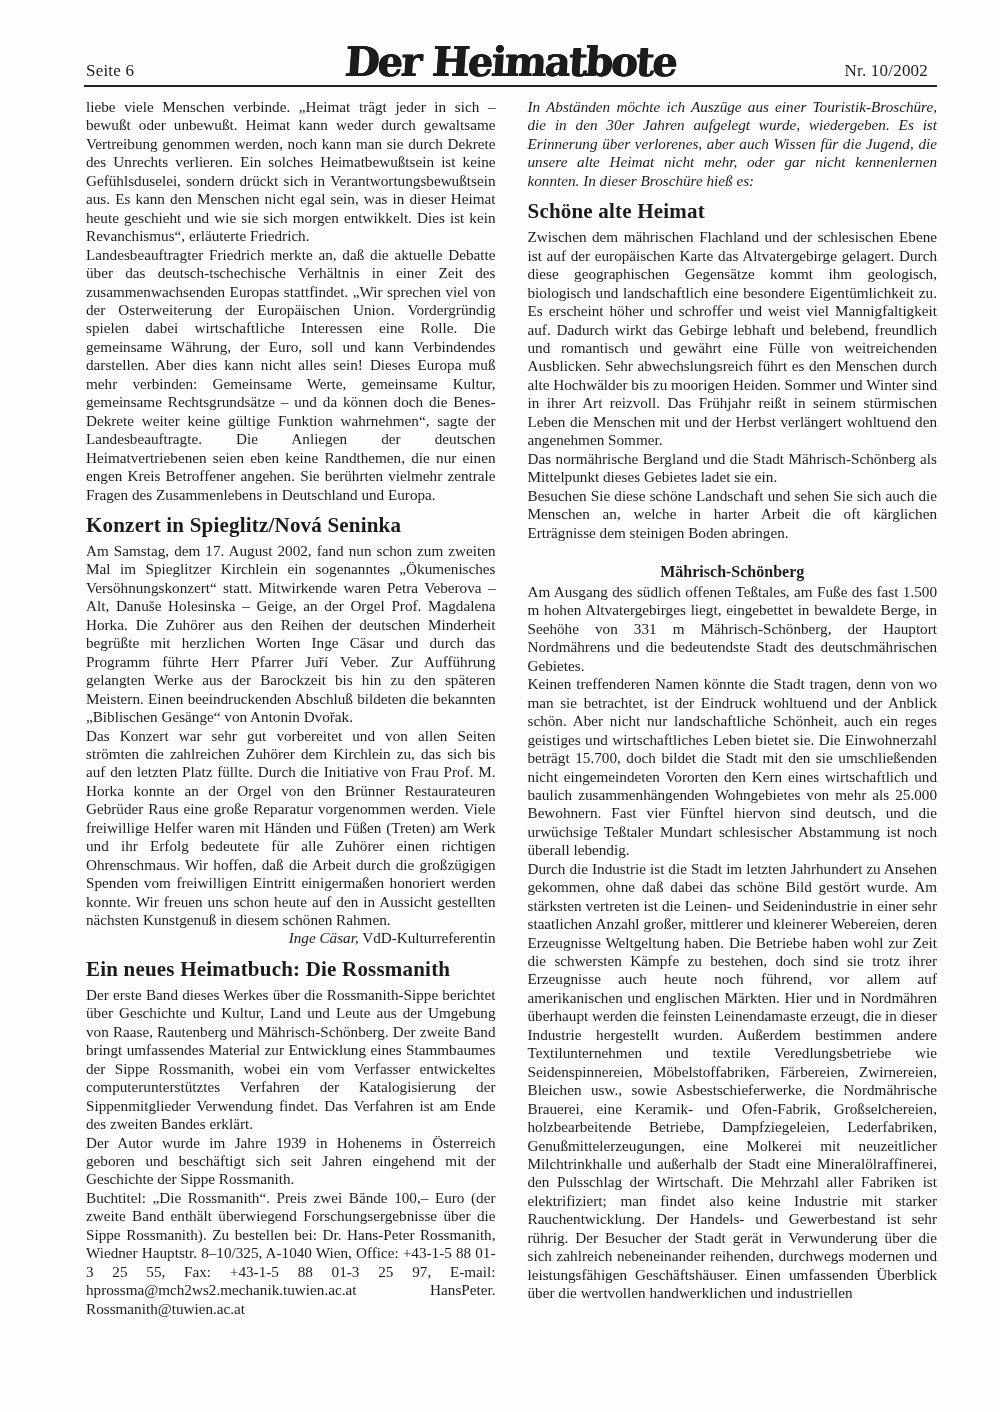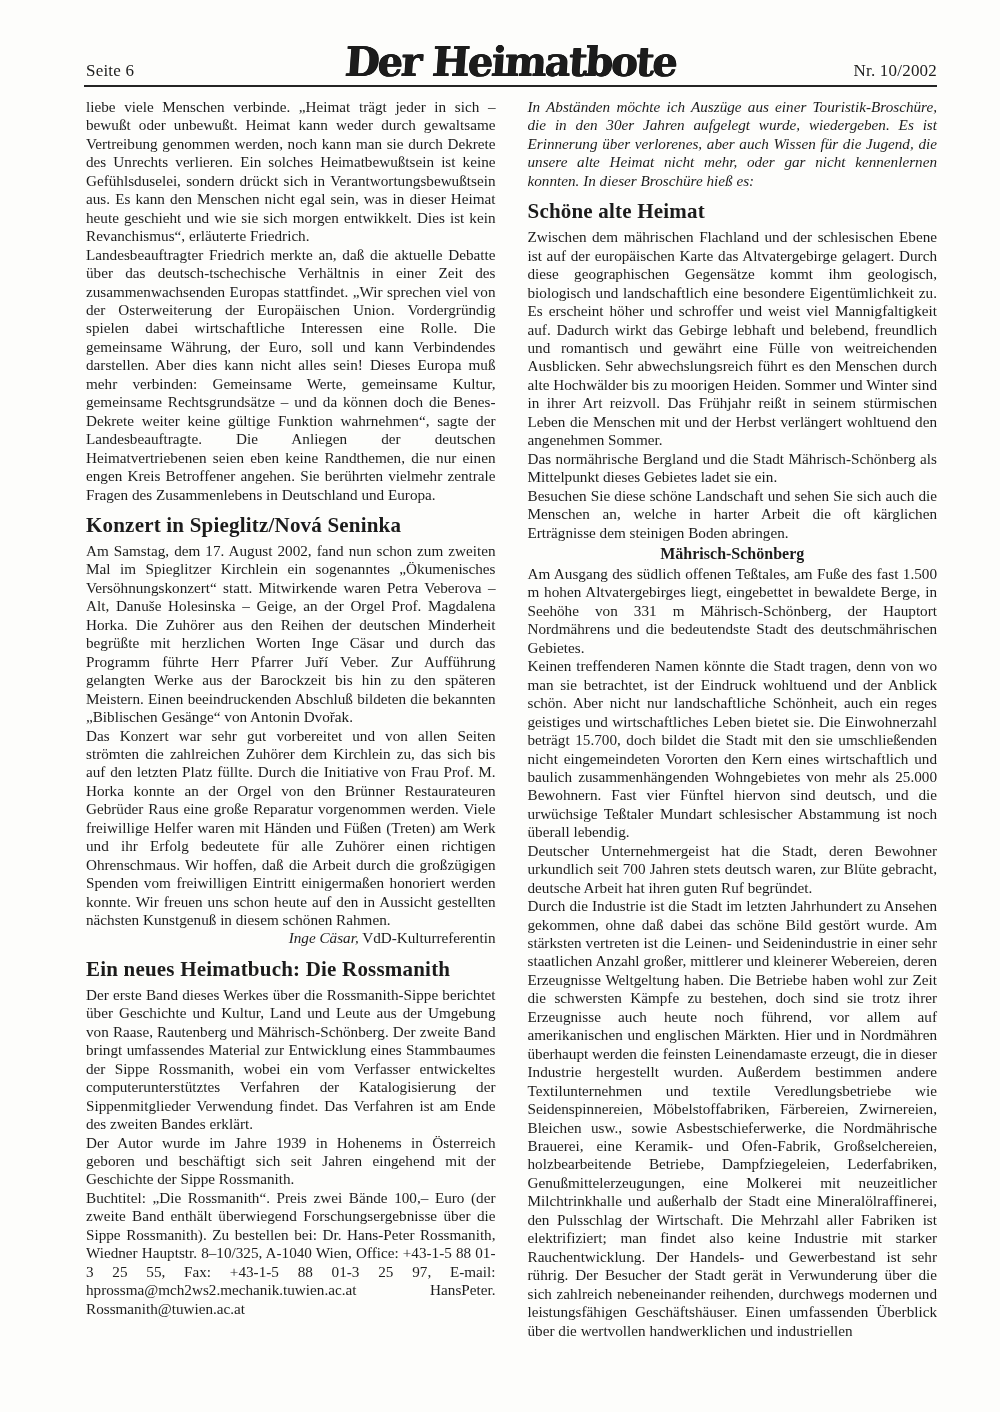--- a/index.html
+++ b/index.html
@@ -20,21 +20,21 @@
     position:absolute;
     left:84px; top:36px;
     width:853px; height:49px;
     border-bottom:2px solid #242424;
   }
   .page-num{
     position:absolute; left:2px; bottom:4px;
     font-size:17px; letter-spacing:.2px;
   }
   .issue-num{
-    position:absolute; right:0; bottom:4px;
+    position:absolute; right:9px; bottom:4px;
     font-size:17px; letter-spacing:.2px;
   }
   .masthead{
     position:absolute; left:0; right:0; bottom:0px;
     text-align:center;
     font-family:"DejaVu Serif", serif;
     font-weight:bold;
     font-size:40px;
     line-height:46px;
     letter-spacing:-2px;
@@ -63,21 +63,21 @@
     font-weight:bold;
     line-height:25px;
     margin:9px 0 4px;
     letter-spacing:.2px;
   }
   .sub-title{
     font-size:16px;
     font-weight:bold;
     text-align:center;
     line-height:20px;
-    margin:2px 0 1px;
+    margin:20px 0 1px;
   }
   .byline{
     text-align:right;
   }
   .byline .name{font-style:italic;}
   .intro{
     font-style:italic;
     margin-top:2px;
   }
 </style>
@@ -113,18 +113,17 @@
       <p class="intro">In Abständen möchte ich Auszüge aus einer Touristik-Broschüre, die in den 30er Jahren aufgelegt wurde, wiedergeben. Es ist Erinnerung über verlorenes, aber auch Wissen für die Jugend, die unsere alte Heimat nicht mehr, oder gar nicht kennenlernen konnten. In dieser Broschüre hieß es:</p>
 
       <h2 class="article-title">Schöne alte Heimat</h2>
       <p>Zwischen dem mährischen Flachland und der schlesischen Ebene ist auf der europäischen Karte das Altvatergebirge gelagert. Durch diese geographischen Gegensätze kommt ihm geologisch, biologisch und landschaftlich eine besondere Eigentümlichkeit zu. Es erscheint höher und schroffer und weist viel Mannigfaltigkeit auf. Dadurch wirkt das Gebirge lebhaft und belebend, freundlich und romantisch und gewährt eine Fülle von weitreichenden Ausblicken. Sehr abwechslungsreich führt es den Menschen durch alte Hochwälder bis zu moorigen Heiden. Sommer und Winter sind in ihrer Art reizvoll. Das Frühjahr reißt in seinem stürmischen Leben die Menschen mit und der Herbst verlängert wohltuend den angenehmen Sommer.</p>
       <p>Das normährische Bergland und die Stadt Mährisch-Schönberg als Mittelpunkt dieses Gebietes ladet sie ein.</p>
       <p>Besuchen Sie diese schöne Landschaft und sehen Sie sich auch die Menschen an, welche in harter Arbeit die oft kärglichen Erträgnisse dem steinigen Boden abringen.</p>
 
       <h3 class="sub-title">Mährisch-Schönberg</h3>
       <p>Am Ausgang des südlich offenen Teßtales, am Fuße des fast 1.500 m hohen Altvatergebirges liegt, eingebettet in bewaldete Berge, in Seehöhe von 331 m Mährisch-Schönberg, der Hauptort Nordmährens und die bedeutendste Stadt des deutschmährischen Gebietes.</p>
       <p>Keinen treffenderen Namen könnte die Stadt tragen, denn von wo man sie betrachtet, ist der Eindruck wohltuend und der Anblick schön. Aber nicht nur landschaftliche Schönheit, auch ein reges geistiges und wirtschaftliches Leben bietet sie. Die Einwohnerzahl beträgt 15.700, doch bildet die Stadt mit den sie umschließenden nicht eingemeindeten Vororten den Kern eines wirtschaftlich und baulich zusammenhängenden Wohngebietes von mehr als 25.000 Bewohnern. Fast vier Fünftel hiervon sind deutsch, und die urwüchsige Teßtaler Mundart schlesischer Abstammung ist noch überall lebendig.</p>
-      <p>Deutscher Unternehmergeist hat die Stadt, deren Bewohner urkundlich seit 700 Jahren stets deutsch waren, zur Blüte gebracht, deutsche Arbeit hat ihren guten Ruf begründet.</p>
       <p>Durch die Industrie ist die Stadt im letzten Jahrhundert zu Ansehen gekommen, ohne daß dabei das schöne Bild gestört wurde. Am stärksten vertreten ist die Leinen- und Seidenindustrie in einer sehr staatlichen Anzahl großer, mittlerer und kleinerer Webereien, deren Erzeugnisse Weltgeltung haben. Die Betriebe haben wohl zur Zeit die schwersten Kämpfe zu bestehen, doch sind sie trotz ihrer Erzeugnisse auch heute noch führend, vor allem auf amerikanischen und englischen Märkten. Hier und in Nordmähren überhaupt werden die feinsten Leinendamaste erzeugt, die in dieser Industrie hergestellt wurden. Außerdem bestimmen andere Textilunternehmen und textile Veredlungsbetriebe wie Seidenspinnereien, Möbelstoffabriken, Färbereien, Zwirnereien, Bleichen usw., sowie Asbestschieferwerke, die Nordmährische Brauerei, eine Keramik- und Ofen-Fabrik, Großselchereien, holzbearbeitende Betriebe, Dampfziegeleien, Lederfabriken, Genußmittelerzeugungen, eine Molkerei mit neuzeitlicher Milchtrinkhalle und außerhalb der Stadt eine Mineralölraffinerei, den Pulsschlag der Wirtschaft. Die Mehrzahl aller Fabriken ist elektrifiziert; man findet also keine Industrie mit starker Rauchentwicklung. Der Handels- und Gewerbestand ist sehr rührig. Der Besucher der Stadt gerät in Verwunderung über die sich zahlreich nebeneinander reihenden, durchwegs modernen und leistungsfähigen Geschäftshäuser. Einen umfassenden Überblick über die wertvollen handwerklichen und industriellen</p>
     </div>
 
   </div>
 </div>
 
 </body></html>

